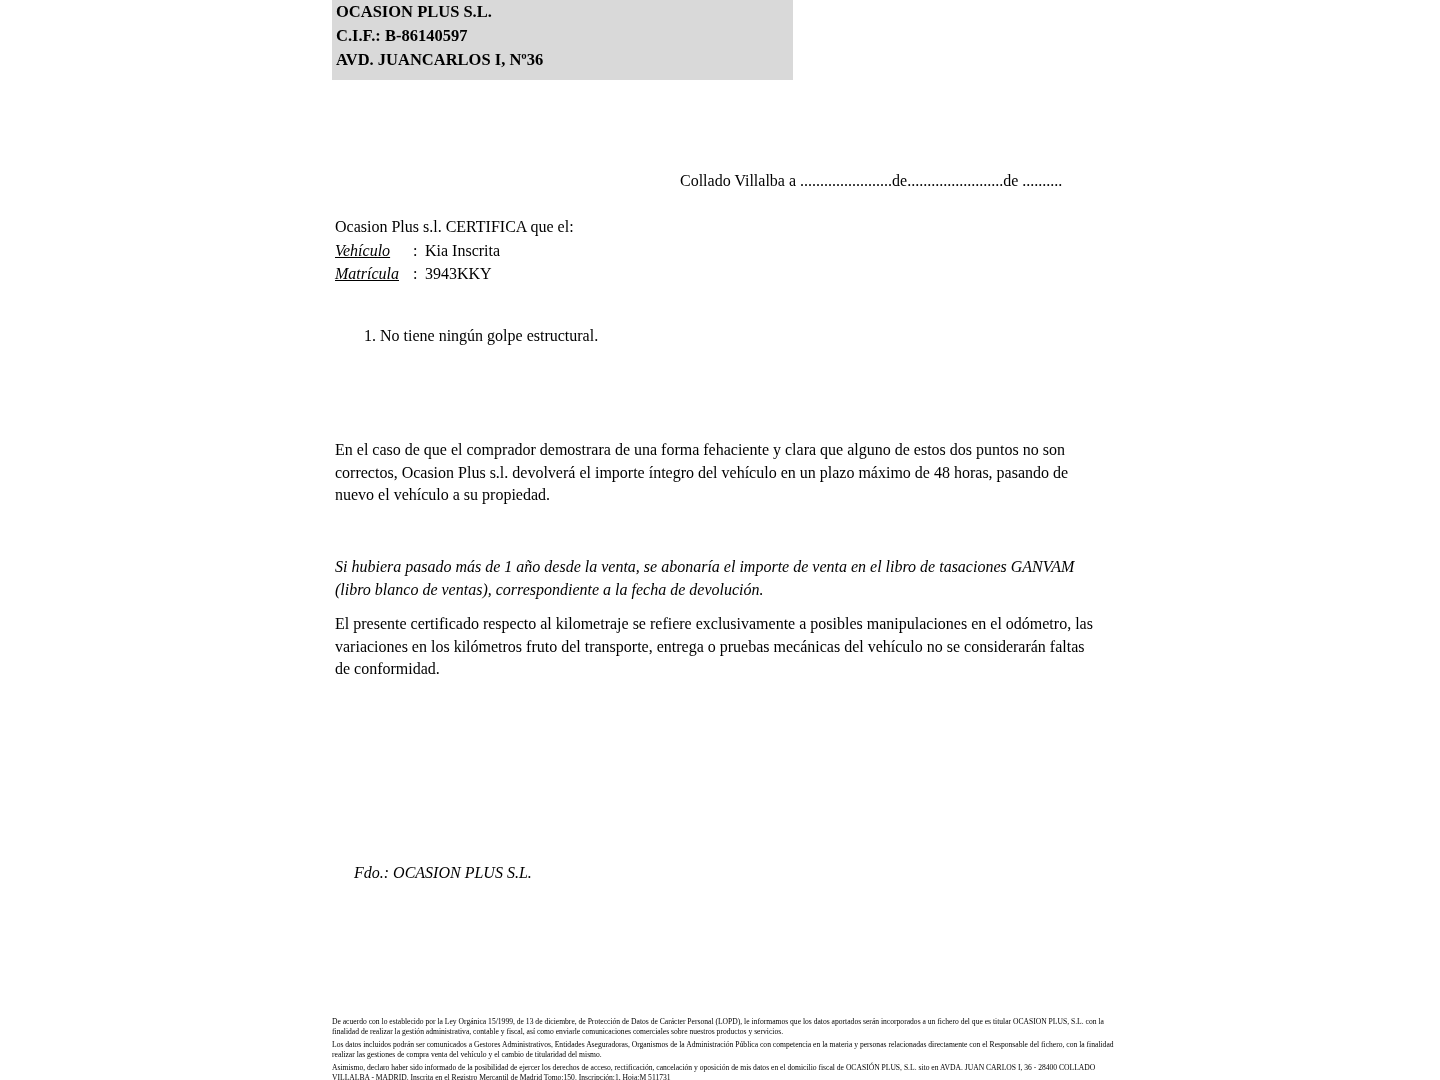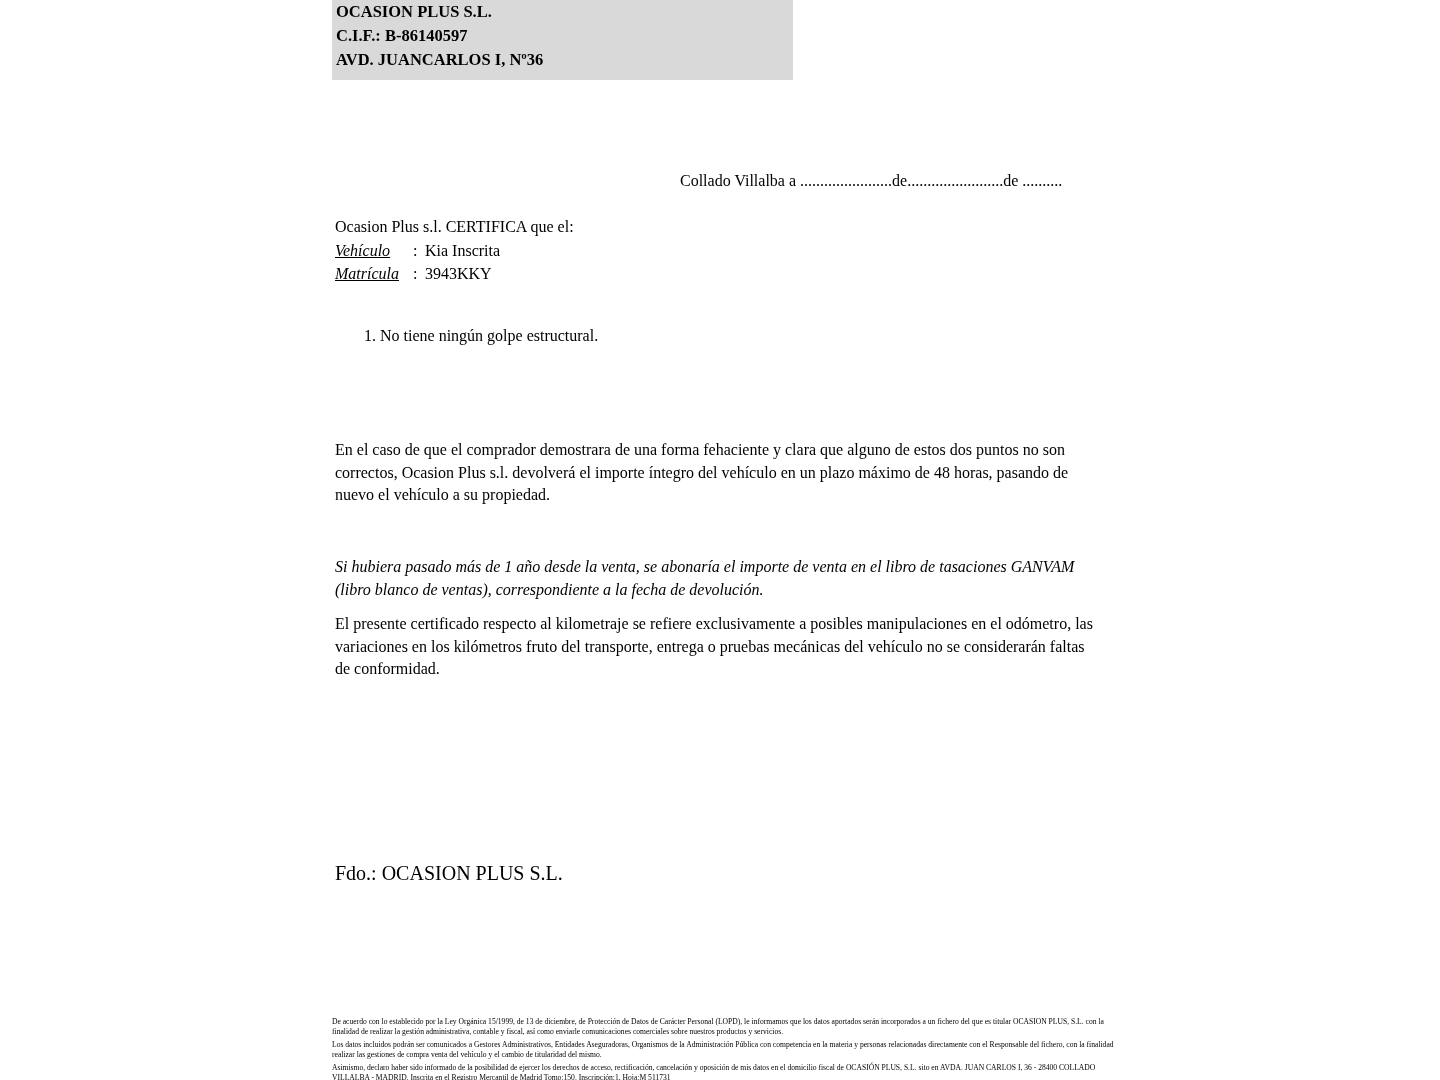--- a/index.html
+++ b/index.html
@@ -97,25 +97,26 @@
     text-align: left;
   }
   .para-1 { top: 439px; }
   .para-2 { top: 518px; }
   .para-3 { top: 556px; font-style: italic; }
   .para-4 { top: 613px; }
 
   
   .signature {
     position: absolute;
-    left: 335px;
+    left: 354px;
     top: 862px;
-    font-size: 20px;
+    font-size: 16px;
     line-height: 22px;
     white-space: nowrap;
+    font-style: italic;
   }
 
   
   .legal {
     position: absolute;
     left: 332px;
     top: 1017px;
     width: 790px;
     font-size: 7.6px;
     line-height: 9.5px;

